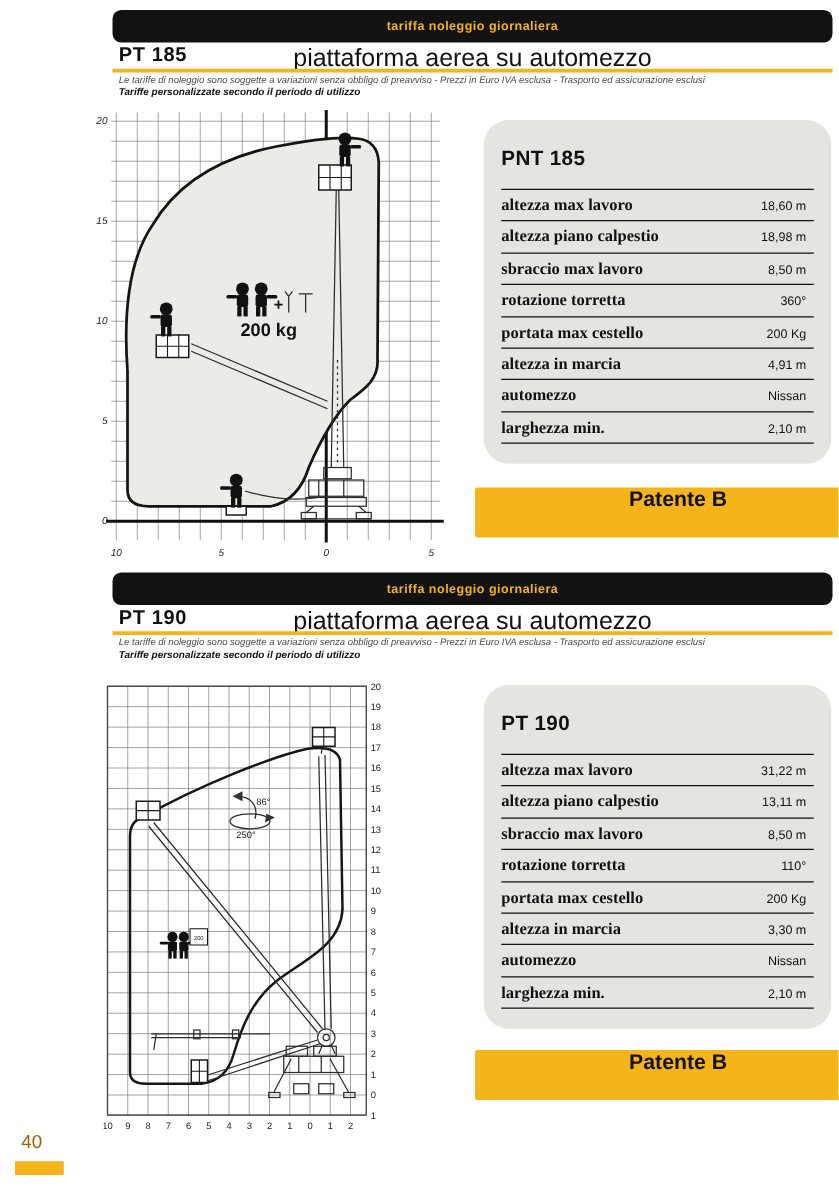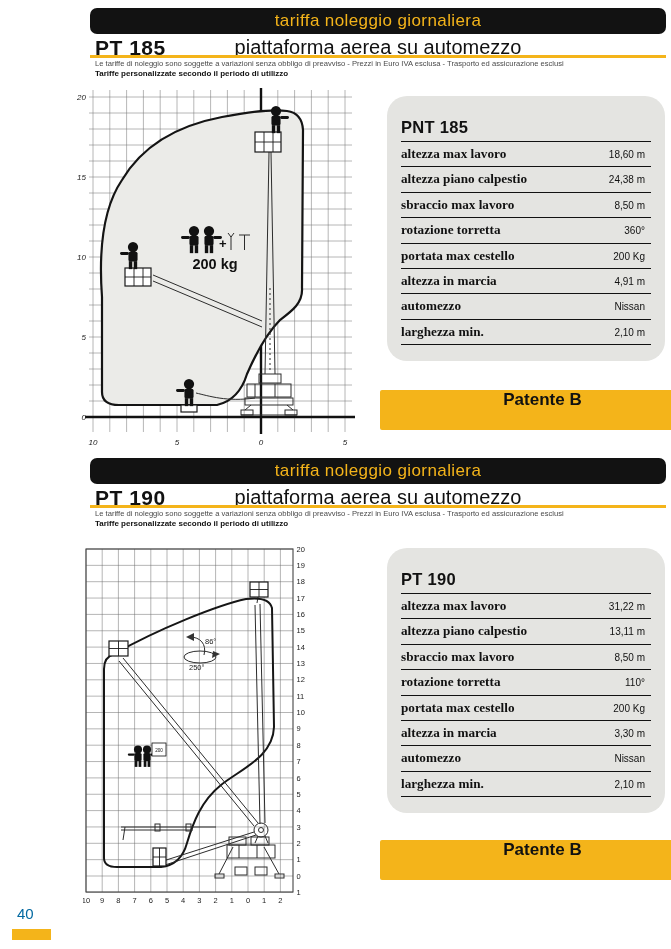--- a/index.html
+++ b/index.html
@@ -1,31 +1,31 @@
 <!DOCTYPE html>
 <html style="--yellow: #F4B41A; --bar: #121212; --cardbg: #e4e4e1; --envfill: #ebebe8;"><head>
 <meta charset="utf-8">
 <style>
   html,body{margin:0;padding:0;background:#fff;}
   .page{position:relative;width:671px;height:949px;background:#fff;overflow:hidden;
         font-family:"Liberation Sans",sans-serif;color:#111;}
   .banner{position:absolute;left:90px;width:576px;height:26px;background:var(--bar,#121212);
           border-radius:7px;display:flex;align-items:center;justify-content:center;}
-  .banner span{color:var(--yellow,#F4B41A);font-weight:normal;font-size:17px;letter-spacing:.4px;}
+  .banner span{color:var(--yellow,#F4B41A);font-weight:bold;font-size:10px;letter-spacing:.4px;}
   .subrow{position:absolute;left:90px;width:576px;height:20px;}
-  .model{position:absolute;left:5px;top:0;font-weight:bold;font-size:21px;letter-spacing:.5px;}
+  .model{position:absolute;left:5px;top:0;font-weight:bold;font-size:16px;letter-spacing:.5px;}
   .subtitle{position:absolute;left:0;right:0;text-align:center;font-size:20px;}
   .yline{position:absolute;left:90px;width:576px;height:2.5px;background:var(--yellow,#F4B41A);}
-  .notes{position:absolute;left:95px;width:572px;}
+  .notes{position:absolute;left:95px;width:572px;font-style:italic;}
   .note1{font-size:7.6px;color:#4a4a4a;line-height:9px;}
   .note2{font-size:8px;font-weight:bold;color:#111;line-height:11px;}
   .card{position:absolute;left:387px;width:278px;background:var(--cardbg,#e4e4e1);
         border-radius:20px;padding:22px 14px 16px 14px;box-sizing:border-box;}
   .spec-title{font-weight:bold;font-size:16.5px;letter-spacing:.3px;
-              border-bottom:1.6px solid #111;padding-bottom:4px;}
+              border-bottom:1.6px solid #111;padding-bottom:14px;}
   .spec-row{display:flex;justify-content:space-between;align-items:baseline;
             border-bottom:1.4px solid #111;height:24.4px;line-height:24.4px;}
   .spec-label{font-weight:bold;font-size:13.2px;font-family:Liberation Serif, serif;}
   .spec-value{font-size:10px;padding-right:6px;}
   .badge{position:absolute;left:380px;width:325px;height:40px;background:var(--yellow,#F4B41A);
          border-radius:2px;display:flex;align-items:flex-start;justify-content:center;
          font-weight:bold;font-size:17px;color:#111;}
   .diag{position:absolute;}
   .gridline{stroke:#7a7a7a;stroke-width:.55;}
   .gridline2{stroke:#6b6b6b;stroke-width:.5;}
@@ -35,21 +35,21 @@
   .tick2{font-size:7.5px;fill:#222;font-family:"Liberation Sans",sans-serif;}
   .env1{fill:var(--envfill,#ebebe8);stroke:#141414;stroke-width:2.2;stroke-linejoin:round;}
   .env2{fill:none;stroke:#161616;stroke-width:2;stroke-linejoin:round;}
   .sketch{stroke:#2c2c2c;fill:none;stroke-width:1;}
   .basket{fill:#fff;stroke:#1a1a1a;stroke-width:1.2;}
   .bline{stroke:#1a1a1a;stroke-width:.9;fill:none;}
   .caplabel{font-weight:bold;font-size:14.5px;fill:#111;font-family:"Liberation Sans",sans-serif;}
   .capplus{font-weight:bold;font-size:13px;fill:#111;font-family:"Liberation Sans",sans-serif;}
   .rotlabel{font-size:7.5px;fill:#222;font-family:"Liberation Sans",sans-serif;}
   .tinylabel{font-size:4.6px;fill:#111;font-family:"Liberation Sans",sans-serif;}
-  .footer-num{position:absolute;left:17px;top:905px;font-size:15px;color:#0369a1;}
+  .footer-num{position:absolute;left:17px;top:905px;font-size:15px;color:#a16207;}
   .footer-bar{position:absolute;left:12px;top:929px;width:39px;height:11px;background:var(--yellow,#F4B41A);}
 </style>
 </head>
 <body>
 
 <div class="page">
 
   <div class="banner" style="top:8px">
     <span>tariffa noleggio giornaliera</span>
   </div>
@@ -178,21 +178,21 @@
 
   <div class="card" style="top:96px">
     <div class="spec-title">PNT 185</div>
     <div>
         <div class="spec-row">
           <span class="spec-label">altezza max lavoro</span>
           <span class="spec-value">18,60 m</span>
         </div>
         <div class="spec-row">
           <span class="spec-label">altezza piano calpestio</span>
-          <span class="spec-value">24,38 m</span>
+          <span class="spec-value">18,98 m</span>
         </div>
         <div class="spec-row">
           <span class="spec-label">sbraccio max lavoro</span>
           <span class="spec-value">8,50 m</span>
         </div>
         <div class="spec-row">
           <span class="spec-label">rotazione torretta</span>
           <span class="spec-value">360°</span>
         </div>
         <div class="spec-row">

